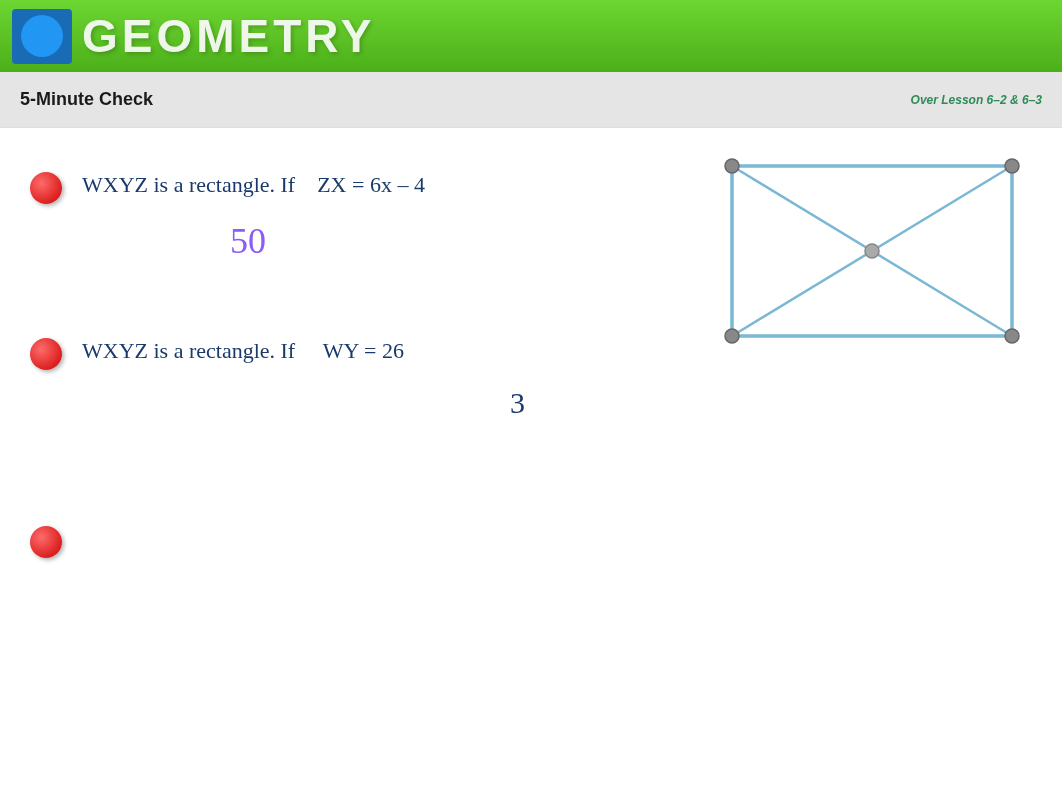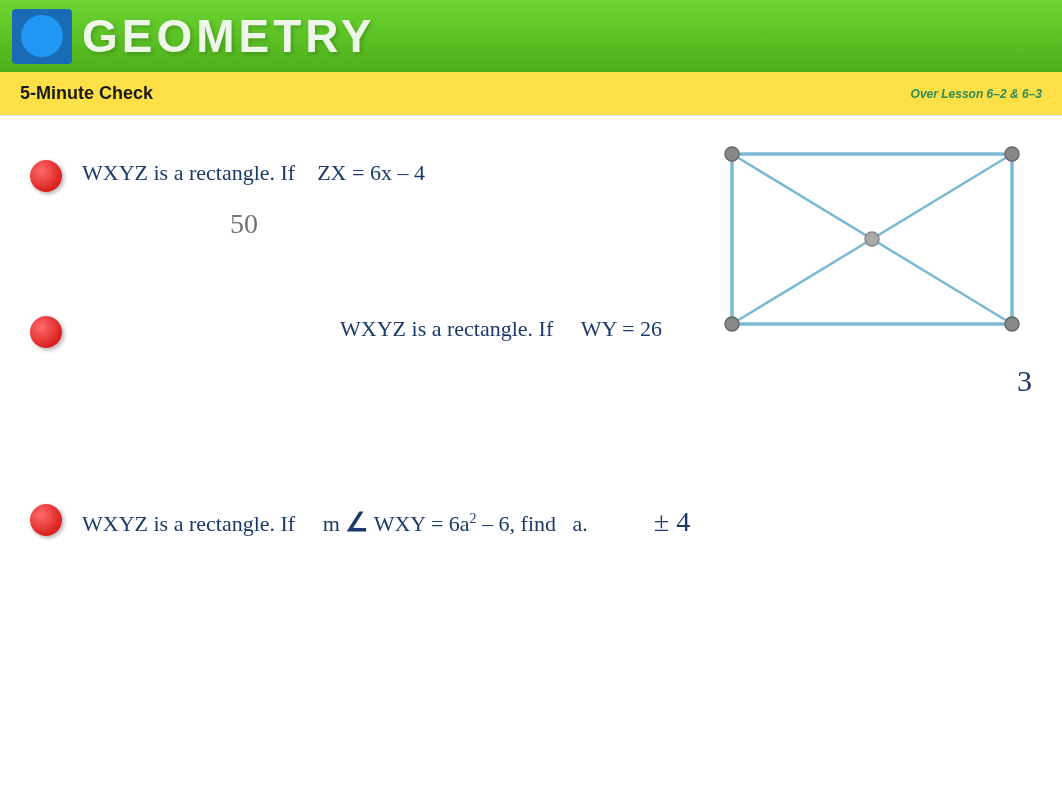--- a/index.html
+++ b/index.html
@@ -49,22 +49,22 @@
       font-size: 46px;
       font-weight: 900;
       color: rgba(255,255,255,0.9);
       letter-spacing: 4px;
       text-shadow: 2px 2px 4px rgba(0,0,0,0.2);
     }
 
     
     .sub-header {
       width: 100%;
-      height: 44px;
-      background: #fde047;
+      height: 56px;
+      background: #e5e5e5;
       display: flex;
       align-items: center;
       justify-content: space-between;
       padding: 0 20px;
       border-bottom: 1px solid #cce4f0;
     }
 
     .five-min-check {
       font-family: Arial, sans-serif;
       font-size: 18px;
@@ -75,21 +75,21 @@
     .lesson-label {
       font-family: Arial, sans-serif;
       font-size: 12px;
       color: #2e8b57;
       font-style: italic;
       font-weight: bold;
     }
 
     
     .main-content {
-      padding: 18px 30px 18px 30px;
+      padding: 18px 48px 18px 30px;
       position: relative;
     }
 
     
     .rect-diagram {
       position: absolute;
       right: 30px;
       top: 18px;
       width: 320px;
       height: 210px;
@@ -143,21 +143,20 @@
       left: 270px;
       top: 72px;
     }
 
     .problem-section-1 {
       margin-top: 10px;
     }
 
     .problem-section-2 {
       margin-top: 60px;
-      text-align: right;
     }
 
     .problem-section-3 {
       margin-top: 90px;
     }
 
     
     .angle-sym {
       font-size: 26px;
       font-weight: bold;
@@ -208,42 +207,35 @@
   </div>
 
   <div class="problem-section-1">
     <div class="problem-row">
       <div class="problem-bullet"></div>
       <div class="problem-text">
         <span class="line1">WXYZ is a rectangle. If &nbsp;&nbsp;&nbsp;ZX = 6x – 4</span>
       </div>
     </div>
     <div style="margin-left:200px; margin-top:4px;">
-      <span class="answer answer-1" style="position:relative; left:0; top:0; font-size:28px; color:#737373;">50</span>
+      <span class="answer answer-1" style="position:relative; left:0; top:0; font-size:36px; color:#8b5cf6;">50</span>
     </div>
   </div>
 
   <div class="problem-section-2">
     <div class="problem-row">
       <div class="problem-bullet"></div>
       <div class="problem-text">
         <span class="line1">WXYZ is a rectangle. If &nbsp;&nbsp;&nbsp;&nbsp;WY = 26</span>
       </div>
     </div>
     <div style="margin-left:480px; margin-top:4px;">
       <span style="font-size:30px; color:#1a3a6b;">3</span>
     </div>
   </div>
 
   <div class="problem-section-3">
     <div class="problem-row">
       <div class="problem-bullet"></div>
-      <div class="problem-text" style="max-width: 900px;">
-        <span class="line1">
-          WXYZ is a rectangle. If &nbsp;&nbsp;&nbsp;&nbsp;m <span class="angle-sym">∠</span> WXY = 6a<sup>2</sup> – 6, find &nbsp;&nbsp;a.
-          &nbsp;&nbsp;&nbsp;&nbsp;&nbsp;&nbsp;&nbsp;&nbsp;&nbsp;&nbsp;
-          <span style="font-size:28px; color:#1a3a6b;">± 4</span>
-        </span>
-      </div>
     </div>
   </div>
 
 </div>
 
 </body></html>

